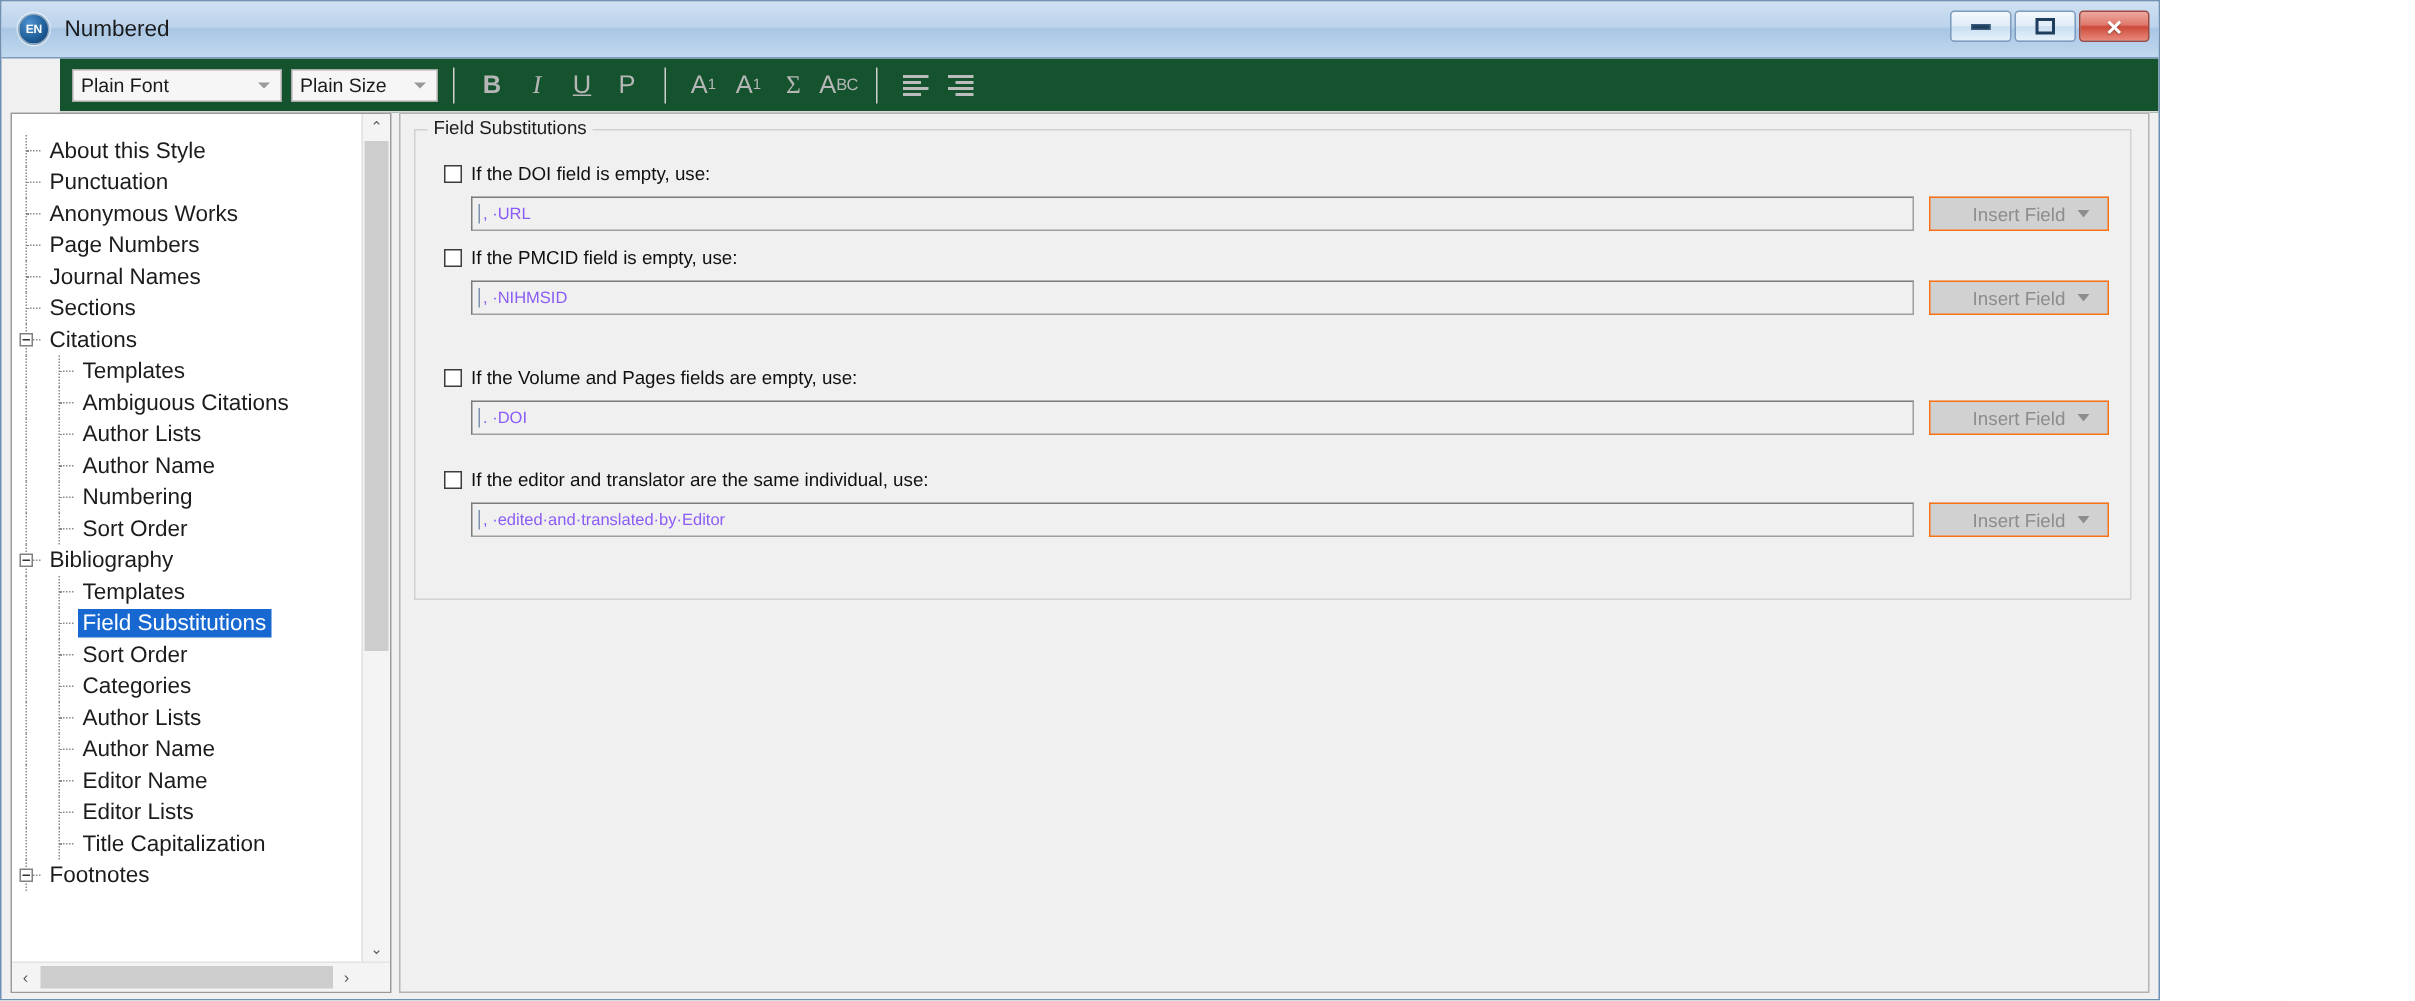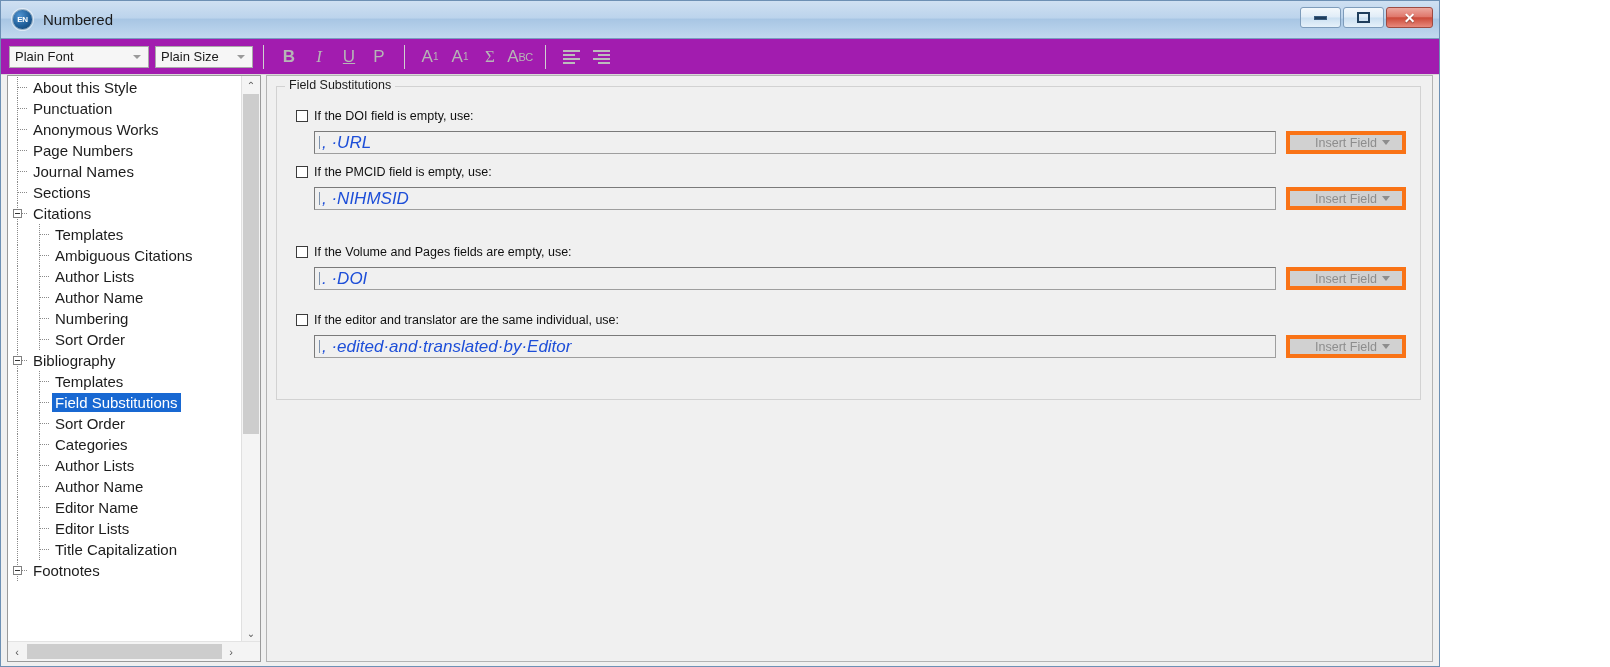--- a/index.html
+++ b/index.html
@@ -95,26 +95,27 @@
     color: #ffffff;
     font-size: 14px;
     font-weight: bold;
     line-height: 1;
     text-shadow: 0 1px 1px rgba(0,0,0,0.35);
   }
 
   
   .toolbar {
     height: 36px;
-    background: #a21caf;
+    background: #14532d;
     display: flex;
     align-items: center;
     padding: 0 8px;
     box-sizing: border-box;
     border-bottom: 1px solid #d8d8d8;
+    margin-left: 39px;
   }
   .combo {
     height: 22px;
     background: #f6f6f6;
     border: 1px solid #aaaaaa;
     box-sizing: border-box;
     display: flex;
     align-items: center;
     font-size: 13px;
     color: #1a1a1a;
@@ -177,21 +178,21 @@
   }
   .tree-scrollarea {
     position: relative;
     flex: 1;
     overflow: hidden;
   }
   .tree-inner {
     position: absolute;
     left: 0; top: 0;
     width: 230px;
-    padding-top: 1px;
+    padding-top: 14px;
   }
   .tree-row {
     position: relative;
     height: 21px;
     display: flex;
     align-items: center;
     font-size: 15px;
     color: #1c1c1c;
     white-space: nowrap;
     font-family: "Liberation Sans", sans-serif;
@@ -336,40 +337,39 @@
     flex: 1;
     height: 23px;
     background: #f0f0f0;
     border: 1px solid #9e9e9e;
     border-top-color: #7a7a7a;
     border-left-color: #7a7a7a;
     box-sizing: border-box;
     display: flex;
     align-items: center;
     padding-left: 4px;
-    font-size: 17px;
-    color: #1d4ed8;
+    font-size: 11px;
+    color: #8b5cf6;
     overflow: hidden;
     white-space: nowrap;
-    font-style: italic;
   }
   .caretmark {
     display: inline-block;
     width: 1px;
     height: 13px;
     background: #7d92ad;
     margin-right: 2px;
     vertical-align: middle;
   }
   .insert-btn {
     width: 120px;
     height: 23px;
     margin-left: 10px;
     background: #d1d1d1;
-    border: 4px solid #f97316;
+    border: 1px solid #f97316;
     box-sizing: border-box;
     display: flex;
     align-items: center;
     justify-content: center;
     font-size: 12.5px;
     color: #8d8d8d;
     position: relative;
     flex: none;
   }
   .insert-btn .caret {

